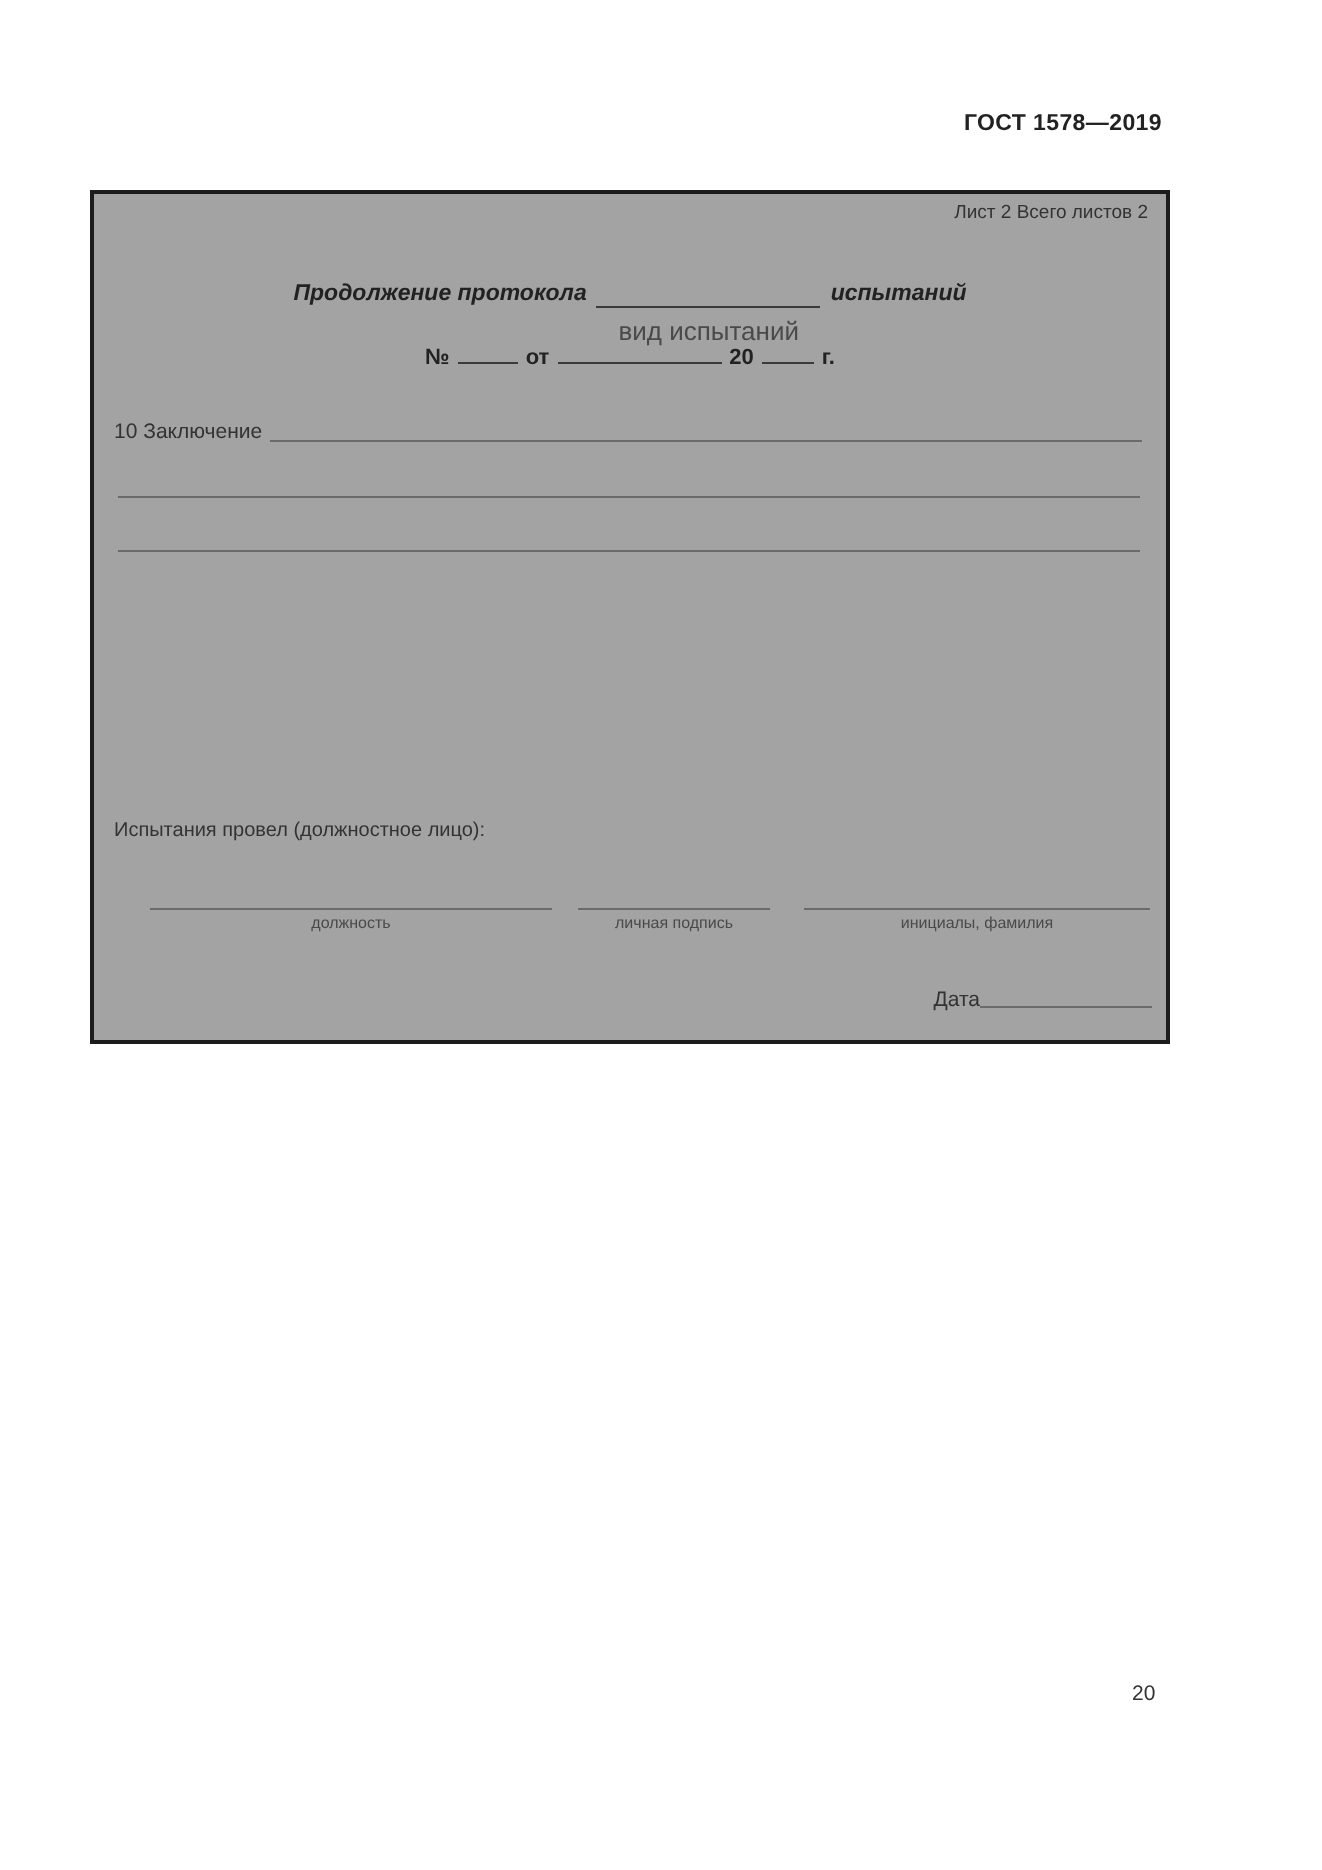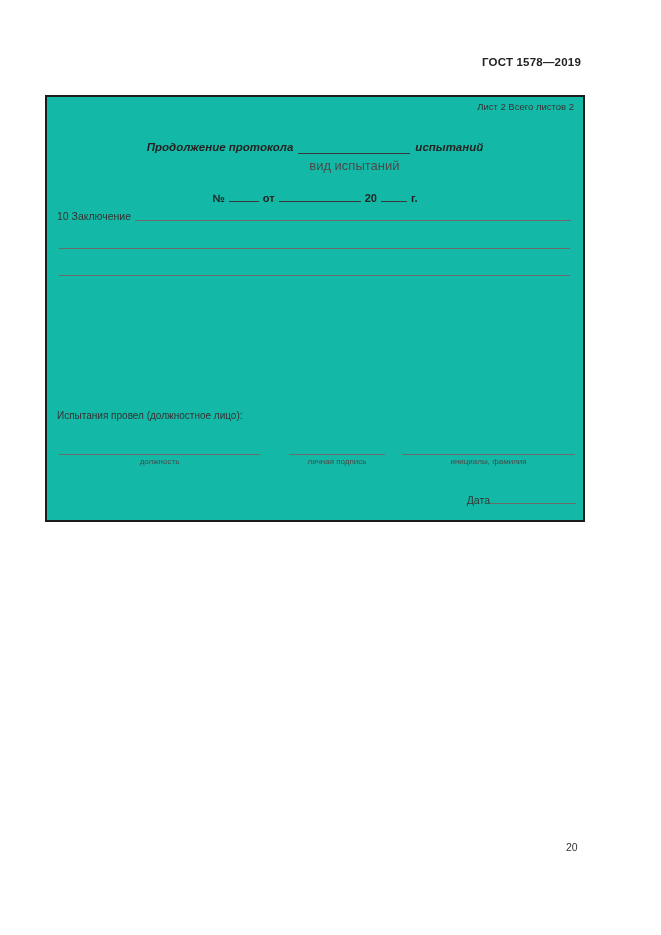--- a/index.html
+++ b/index.html
@@ -19,21 +19,21 @@
     font-weight:bold;
     color:#222;
     letter-spacing:.2px;
   }
   .form-box{
     position:absolute;
     left:45px;top:95px;
     width:540px;height:427px;
     border:2px solid #1c1c1c;
     box-sizing:border-box;
-    background:#14b8a6;
+    background:#a3a3a3;
     padding-left:27px;
   }
   .sheet-info{
     position:absolute;
     top:4px;right:9px;
     font-size:9.5px;
     color:#333;
   }
   .title-row{
     position:absolute;
@@ -65,21 +65,20 @@
     margin-top:5px;
   }
   .number-row{
     position:absolute;
     top:73px;left:0;right:0;
     text-align:center;
     font-size:11px;
     font-weight:bold;
     color:#222;
     line-height:13px;
-    margin-top:20px;
   }
   .inline-blank{
     display:inline-block;
     height:11px;
     border-bottom:1.3px solid #3a3a3a;
     vertical-align:baseline;
   }
   .nb1{width:30px;margin:0 4px;}
   .nb2{width:82px;margin:0 4px;}
   .nb3{width:26px;margin:0 4px;}
@@ -128,21 +127,21 @@
     border-top:1px solid #6b6b6b;
     height:0;
     width:100%;
   }
   .sig-col .sig-caption{
     text-align:center;
     font-size:8px;
     color:#4a4a4a;
     margin-top:2px;
   }
-  .sig-col.c1{left:0;width:201px;}
+  .sig-col.c1{left:16px;width:201px;}
   .sig-col.c2{left:230px;width:96px;}
   .sig-col.c3{left:343px;width:173px;}
   .date-row{
     position:absolute;
     top:397px;right:7px;
     font-size:10.5px;
     color:#333;
     display:flex;
     align-items:flex-end;
   }

